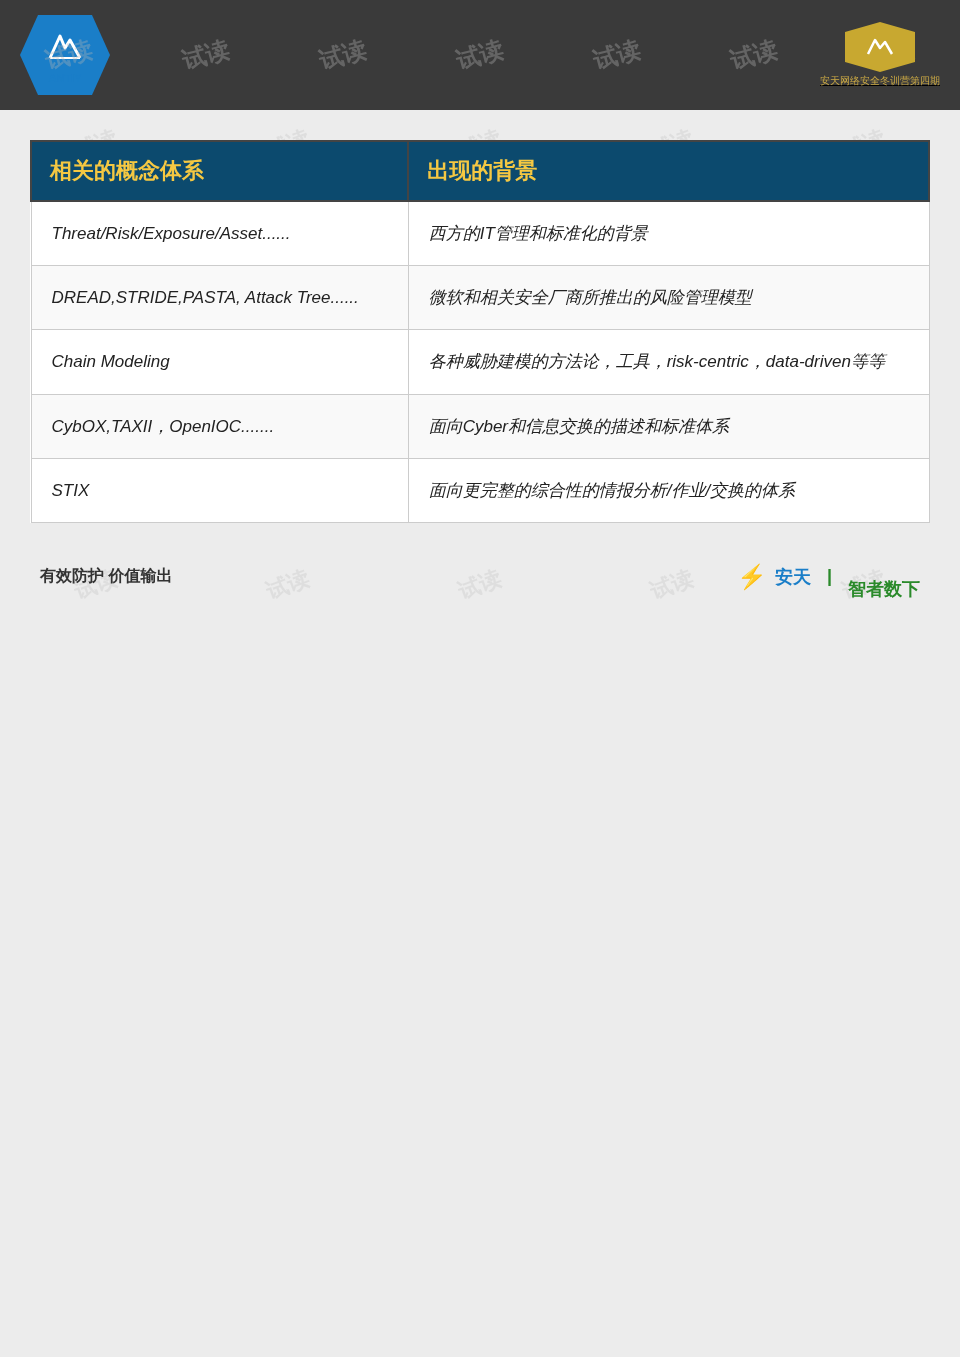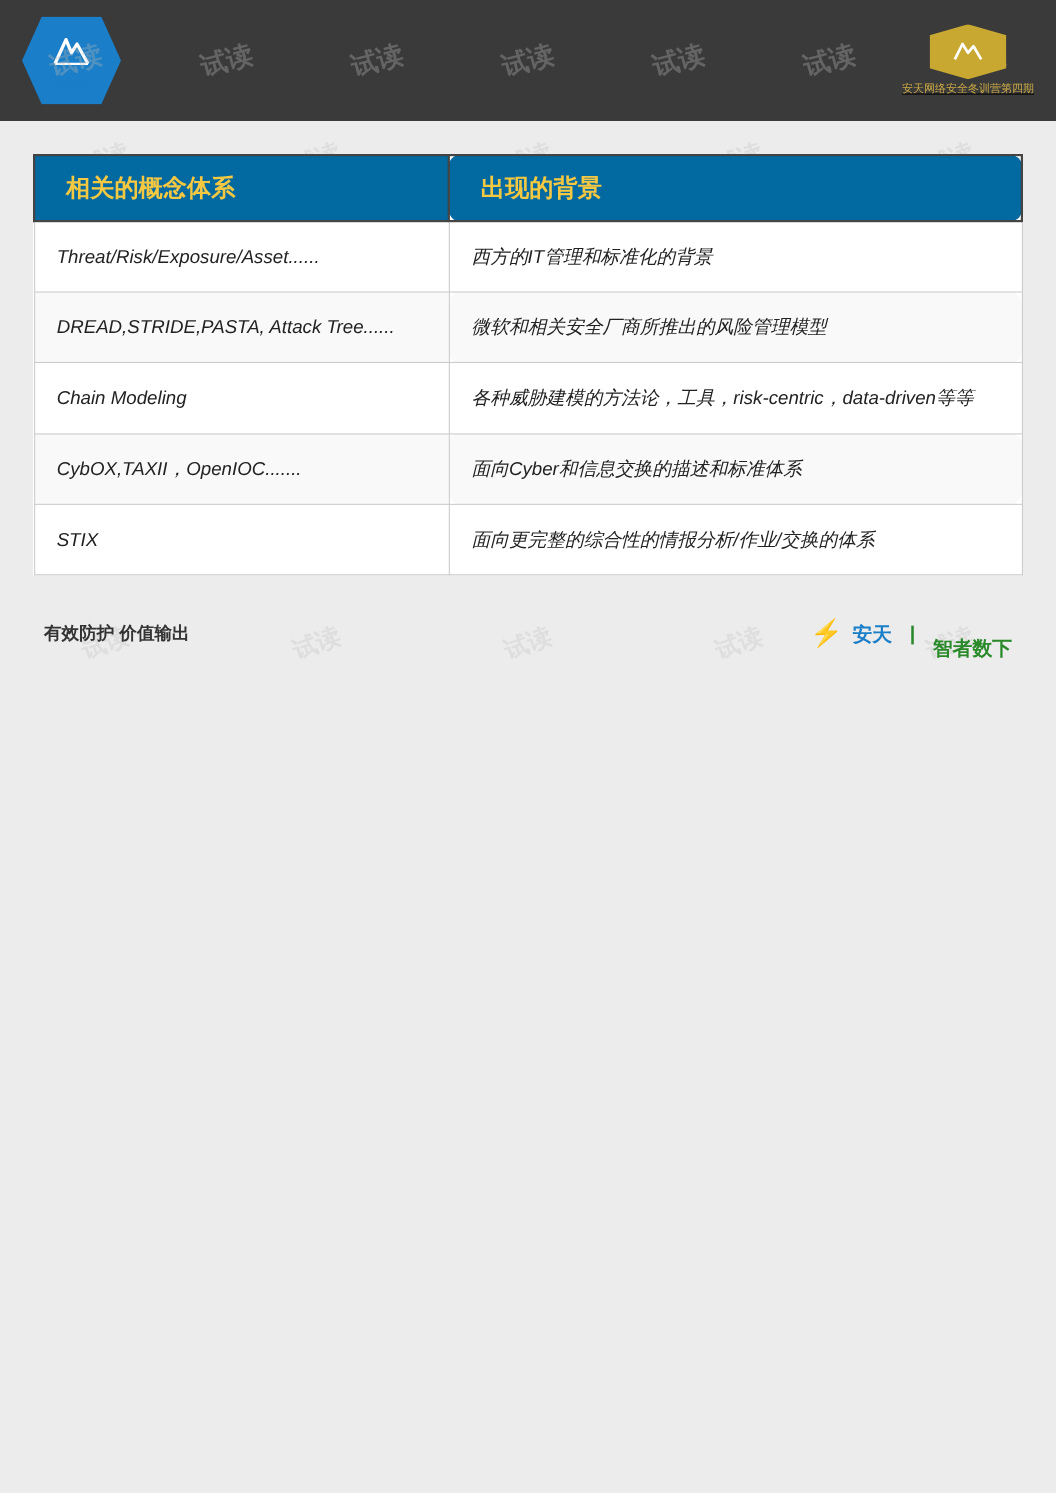--- a/index.html
+++ b/index.html
@@ -134,25 +134,25 @@
     
     .content-table {
       width: 100%;
       border-collapse: collapse;
       background: white;
       position: relative;
       z-index: 2;
     }
 
     .content-table th {
-      background: #0369a1;
+      background: #0c4a6e;
       color: #f5c842;
       font-size: 22px;
       font-weight: bold;
-      padding: 14px 28px;
+      padding: 14px 18px;
       text-align: left;
       border: 2px solid #444;
     }
 
     .content-table td {
       padding: 18px 20px;
       border: 1.5px solid #cccccc;
       vertical-align: top;
       font-size: 17px;
       color: #222;
@@ -165,21 +165,20 @@
       background: #f9f9f9;
     }
 
     .col-left {
       width: 42%;
       border-right: 2px solid #ccc;
     }
 
     .col-right {
       width: 58%;
-      border-radius: 10px;
     }
 
     
     .footer {
       position: relative;
       z-index: 2;
       display: flex;
       justify-content: space-between;
       align-items: center;
       padding: 20px 10px 10px 10px;

